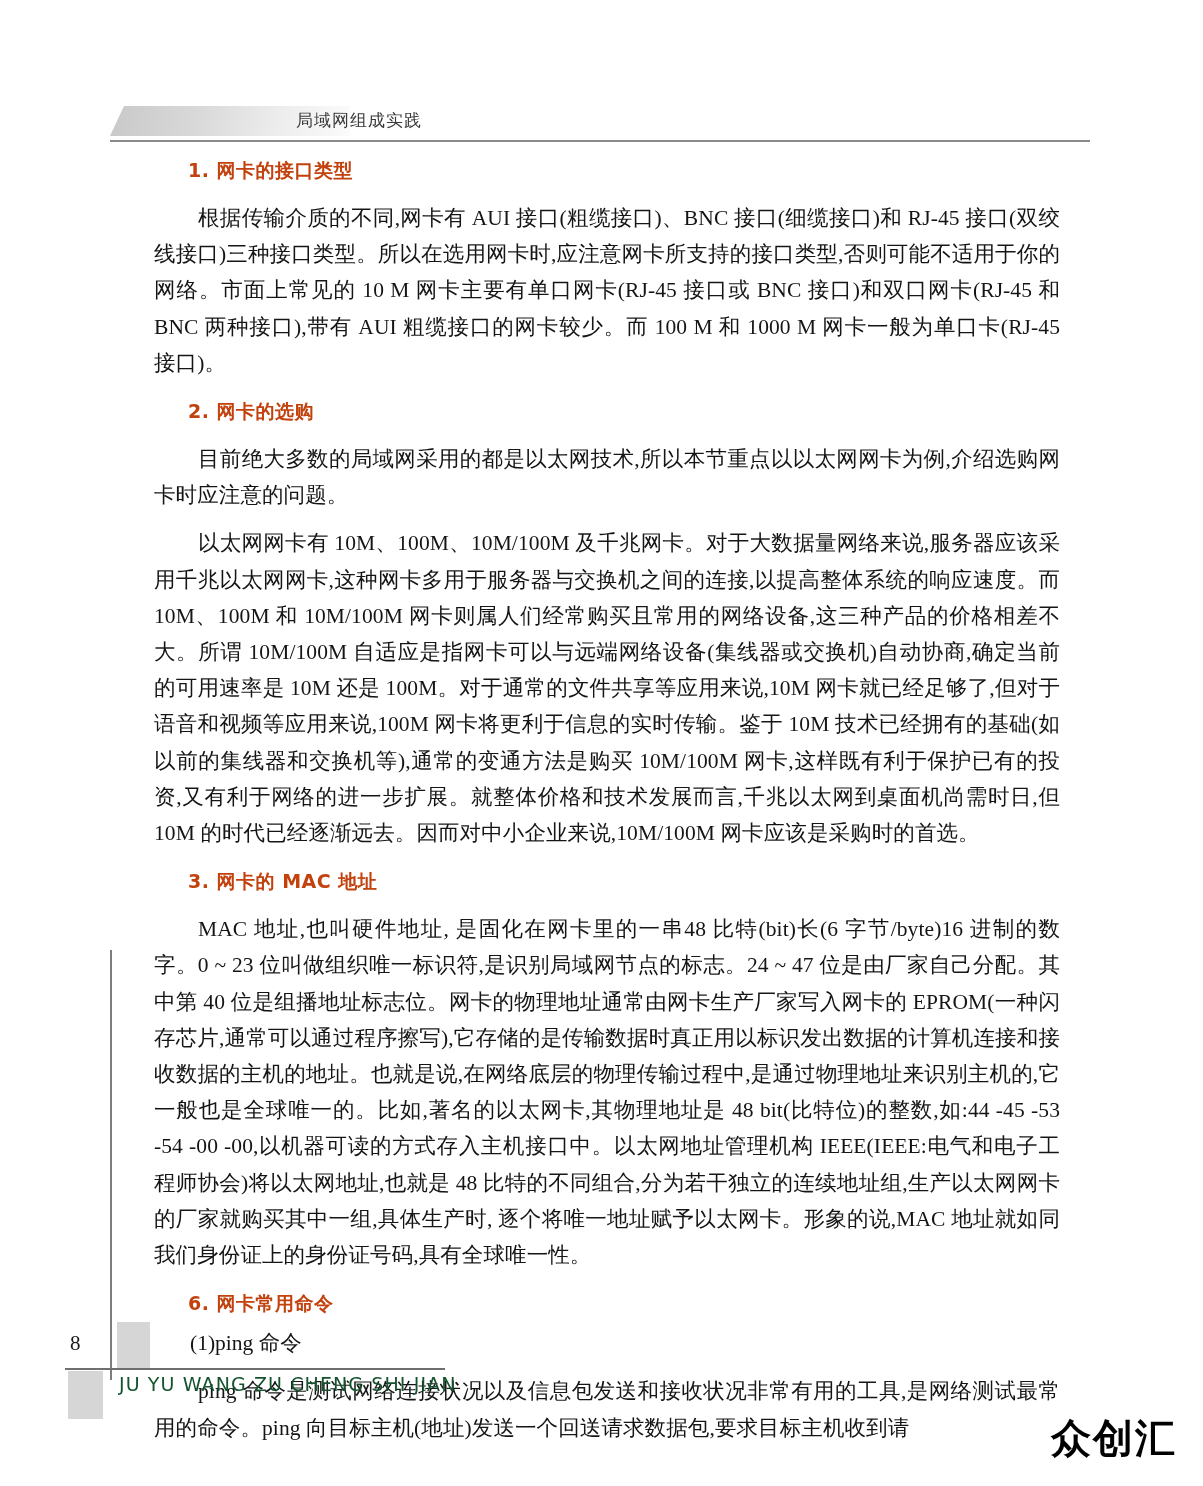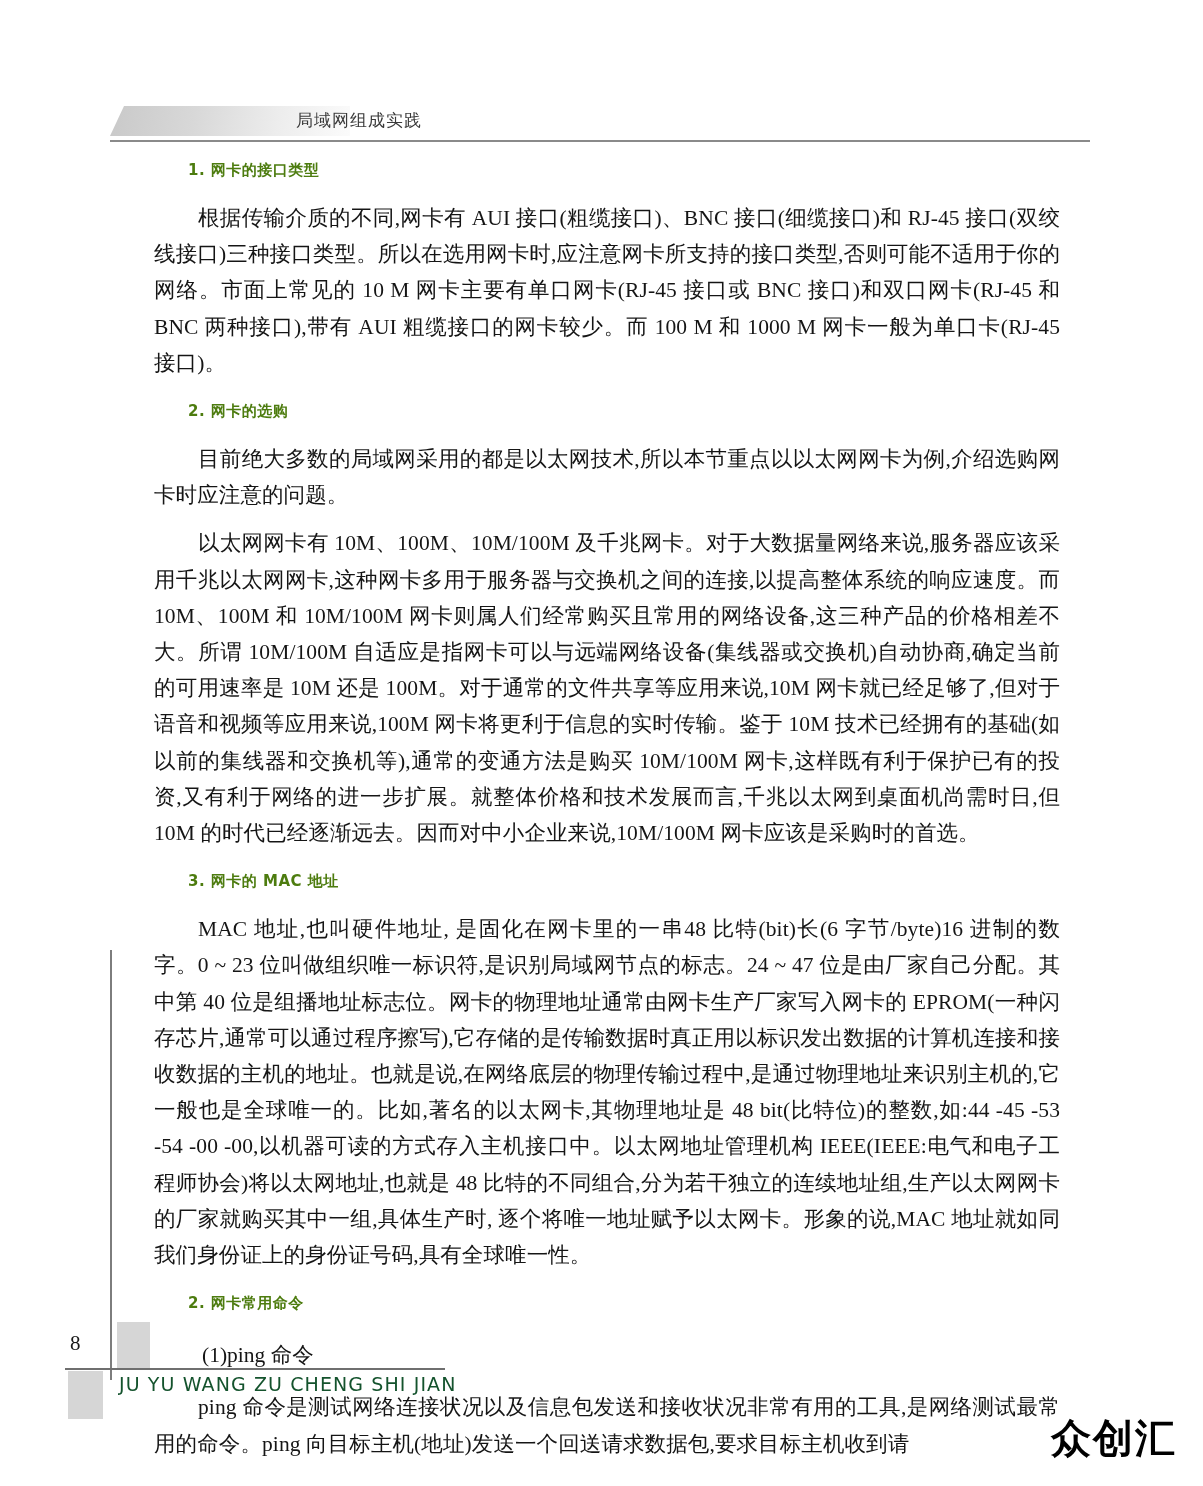--- a/index.html
+++ b/index.html
@@ -74,41 +74,41 @@
   
   .content {
     position: absolute;
     left: 142px;
     top: 152px;
     width: 930px;
   }
   .h-num {
     font-family: "DejaVu Sans", "Liberation Sans", sans-serif;
     font-weight: bold;
-    font-size: 15px;
+    font-size: 19px;
     line-height: 36px;
     margin: 0;
     padding-left: 46px;
-    color: #4d7c0f;
+    color: #c2410c;
     letter-spacing: 0.5px;
   }
   .para {
     font-size: 21.5px;
     line-height: 36.2px;
     margin: 12px;
     text-align: justify;
     text-justify: inter-character;
     text-indent: 44px;
     color: #151515;
     letter-spacing: 0.1px;
   }
   .sub-label {
     font-size: 21.5px;
     line-height: 36.2px;
-    margin: 16px;
+    margin: 4px;
     text-indent: 44px;
     color: #151515;
   }
 
   
   .footer { position: absolute; left: 0; top: 0; width: 100%; height: 100%; }
   .folio {
     position: absolute;
     left: 70px;
     top: 1331px;
@@ -182,21 +182,21 @@
     <h3 class="h-num">1. 网卡的接口类型</h3>
     <p class="para">根据传输介质的不同,网卡有 AUI 接口(粗缆接口)、BNC 接口(细缆接口)和 RJ-45 接口(双绞线接口)三种接口类型。所以在选用网卡时,应注意网卡所支持的接口类型,否则可能不适用于你的网络。市面上常见的 10 M 网卡主要有单口网卡(RJ-45 接口或 BNC 接口)和双口网卡(RJ-45 和 BNC 两种接口),带有 AUI 粗缆接口的网卡较少。而 100 M 和 1000 M 网卡一般为单口卡(RJ-45 接口)。</p>
 
     <h3 class="h-num">2. 网卡的选购</h3>
     <p class="para">目前绝大多数的局域网采用的都是以太网技术,所以本节重点以以太网网卡为例,介绍选购网卡时应注意的问题。</p>
     <p class="para">以太网网卡有 10M、100M、10M/100M 及千兆网卡。对于大数据量网络来说,服务器应该采用千兆以太网网卡,这种网卡多用于服务器与交换机之间的连接,以提高整体系统的响应速度。而 10M、100M 和 10M/100M 网卡则属人们经常购买且常用的网络设备,这三种产品的价格相差不大。所谓 10M/100M 自适应是指网卡可以与远端网络设备(集线器或交换机)自动协商,确定当前的可用速率是 10M 还是 100M。对于通常的文件共享等应用来说,10M 网卡就已经足够了,但对于语音和视频等应用来说,100M 网卡将更利于信息的实时传输。鉴于 10M 技术已经拥有的基础(如以前的集线器和交换机等),通常的变通方法是购买 10M/100M 网卡,这样既有利于保护已有的投资,又有利于网络的进一步扩展。就整体价格和技术发展而言,千兆以太网到桌面机尚需时日,但 10M 的时代已经逐渐远去。因而对中小企业来说,10M/100M 网卡应该是采购时的首选。</p>
 
     <h3 class="h-num">3. 网卡的 MAC 地址</h3>
     <p class="para">MAC 地址,也叫硬件地址, 是固化在网卡里的一串48 比特(bit)长(6 字节/byte)16 进制的数字。0 ~ 23 位叫做组织唯一标识符,是识别局域网节点的标志。24 ~ 47 位是由厂家自己分配。其中第 40 位是组播地址标志位。网卡的物理地址通常由网卡生产厂家写入网卡的 EPROM(一种闪存芯片,通常可以通过程序擦写),它存储的是传输数据时真正用以标识发出数据的计算机连接和接收数据的主机的地址。也就是说,在网络底层的物理传输过程中,是通过物理地址来识别主机的,它一般也是全球唯一的。比如,著名的以太网卡,其物理地址是 48 bit(比特位)的整数,如:44 -45 -53 -54 -00 -00,以机器可读的方式存入主机接口中。以太网地址管理机构 IEEE(IEEE:电气和电子工程师协会)将以太网地址,也就是 48 比特的不同组合,分为若干独立的连续地址组,生产以太网网卡的厂家就购买其中一组,具体生产时, 逐个将唯一地址赋予以太网卡。形象的说,MAC 地址就如同我们身份证上的身份证号码,具有全球唯一性。</p>
 
-    <h3 class="h-num">2. 网卡常用命令</h3>
+    <h3 class="h-num">6. 网卡常用命令</h3>
     <p class="sub-label">(1)ping 命令</p>
     <p class="para">ping 命令是测试网络连接状况以及信息包发送和接收状况非常有用的工具,是网络测试最常用的命令。ping 向目标主机(地址)发送一个回送请求数据包,要求目标主机收到请</p>
 
   </div>
 
   <div class="footer">
     <div class="folio">8</div>
     <div class="sq-top"></div>
     <div class="footer-rule"></div>
     <div class="sq-bottom"></div>

